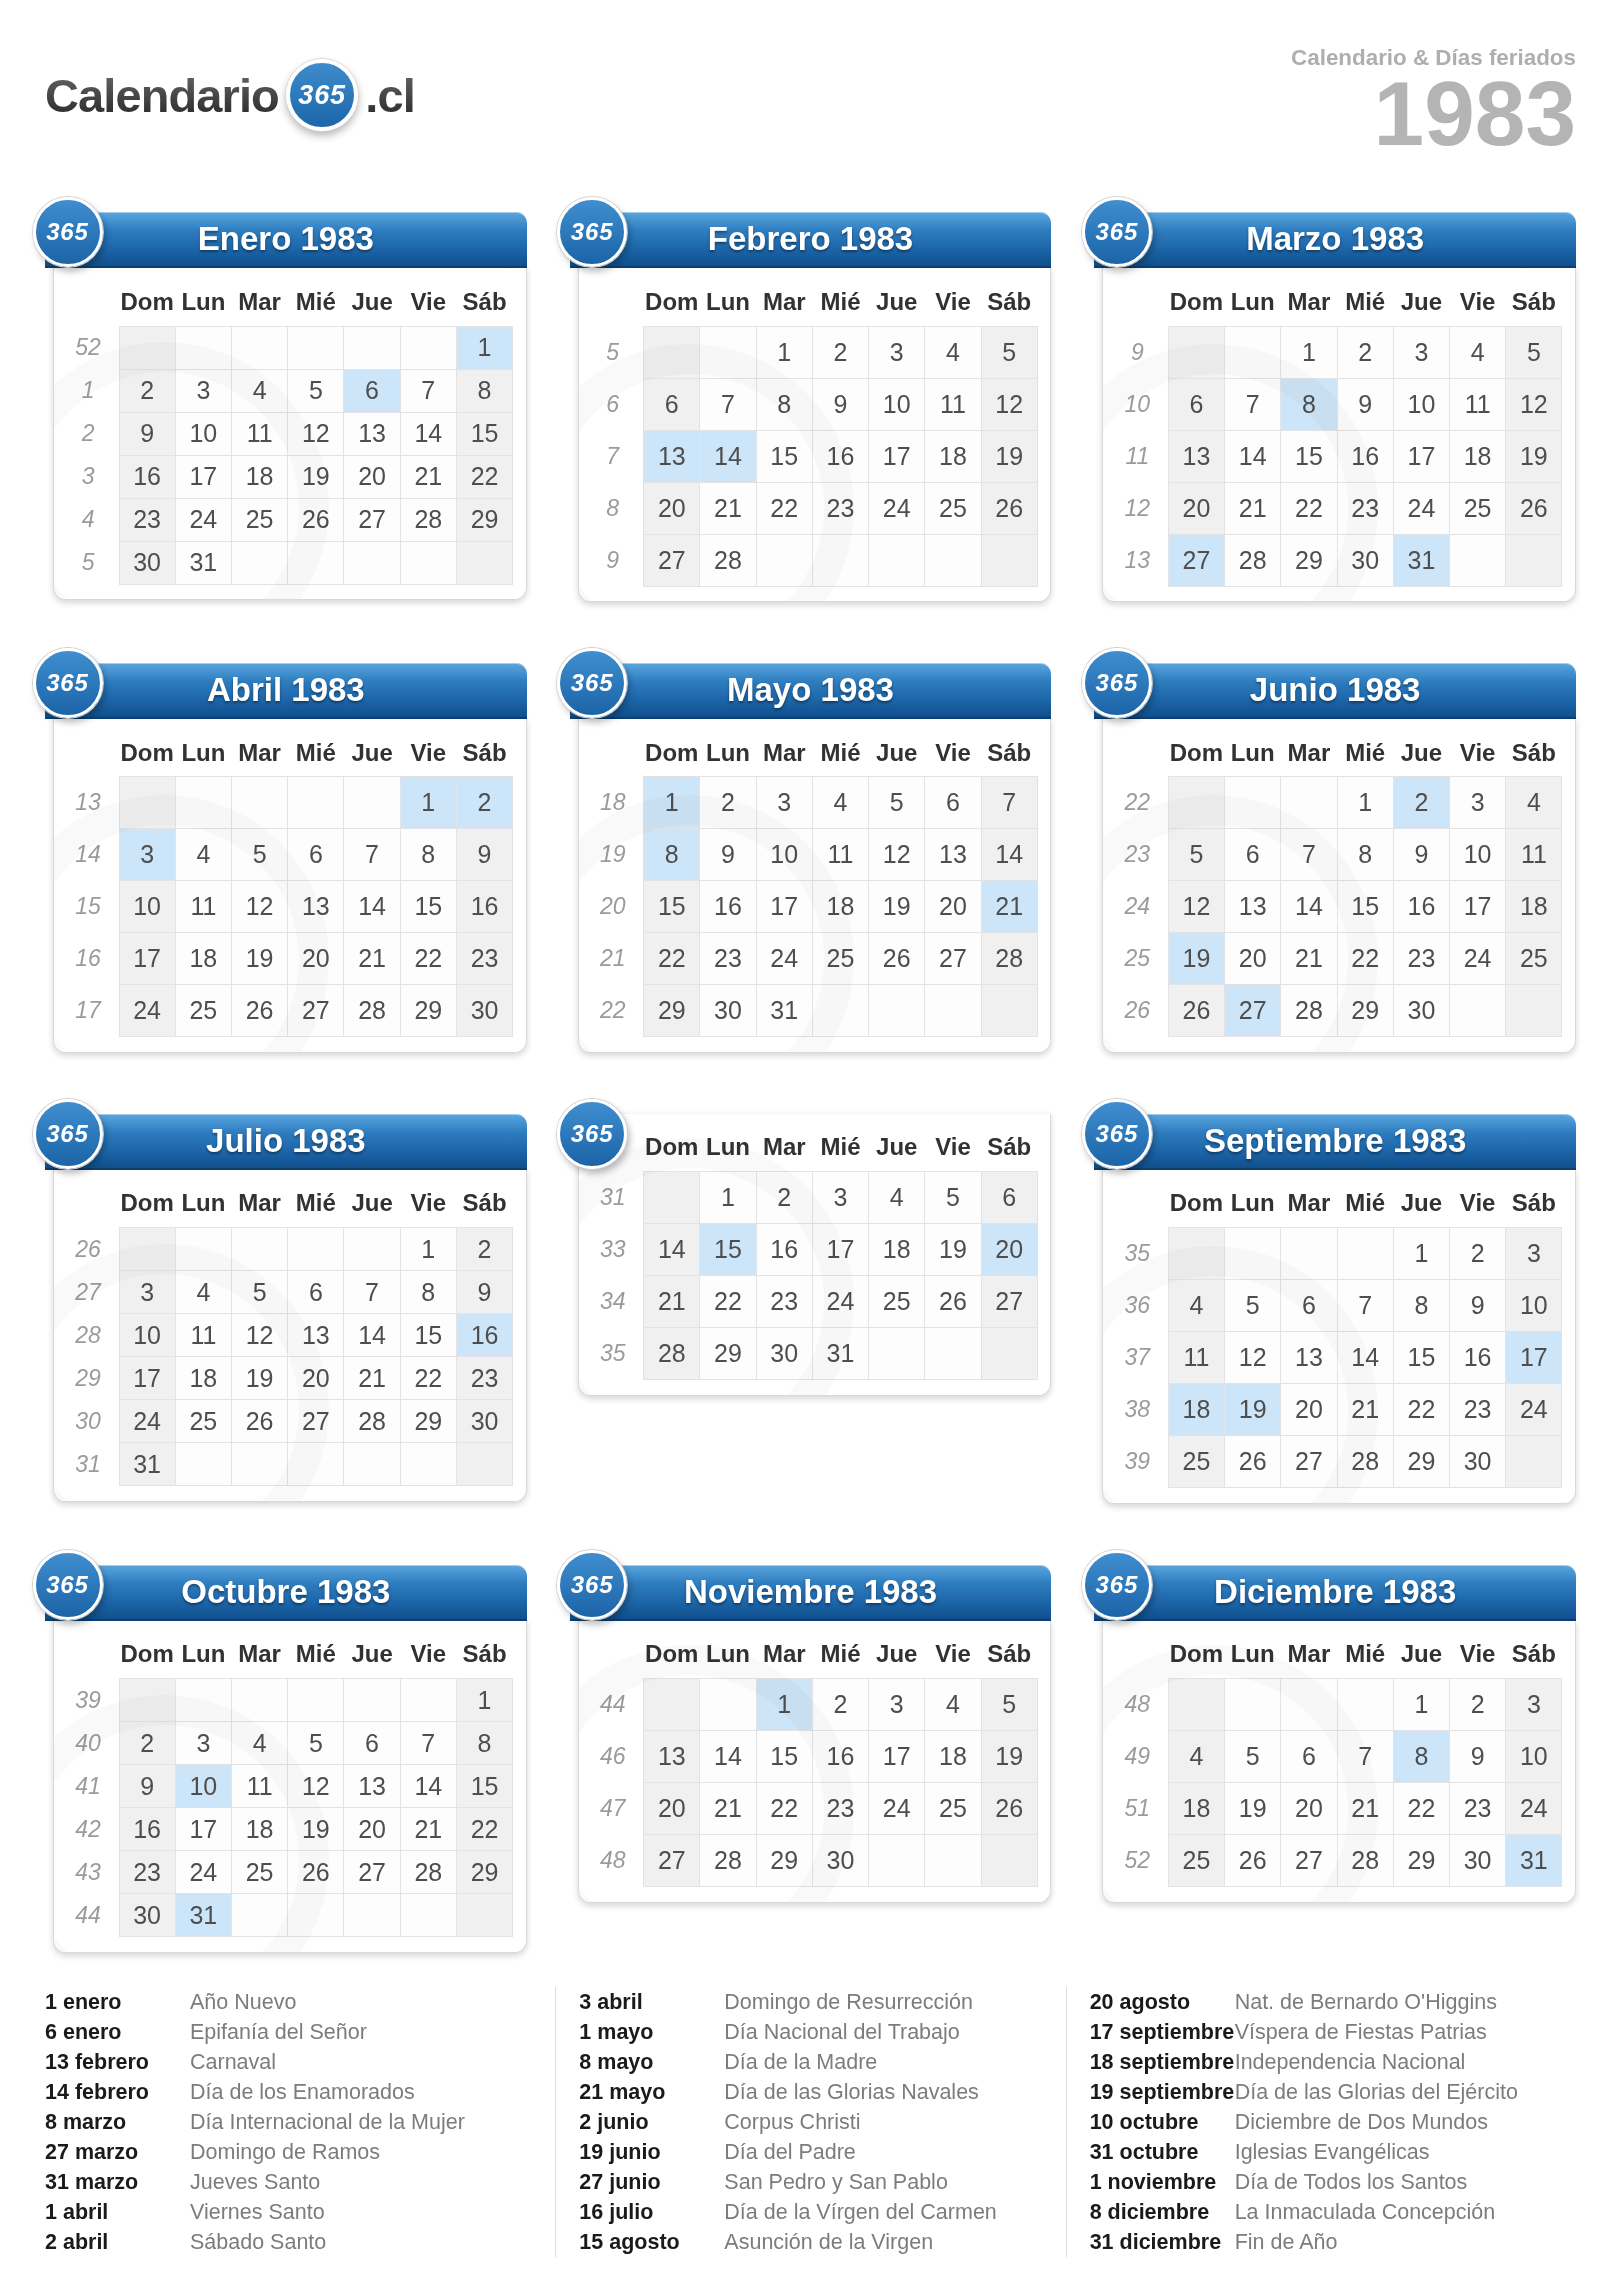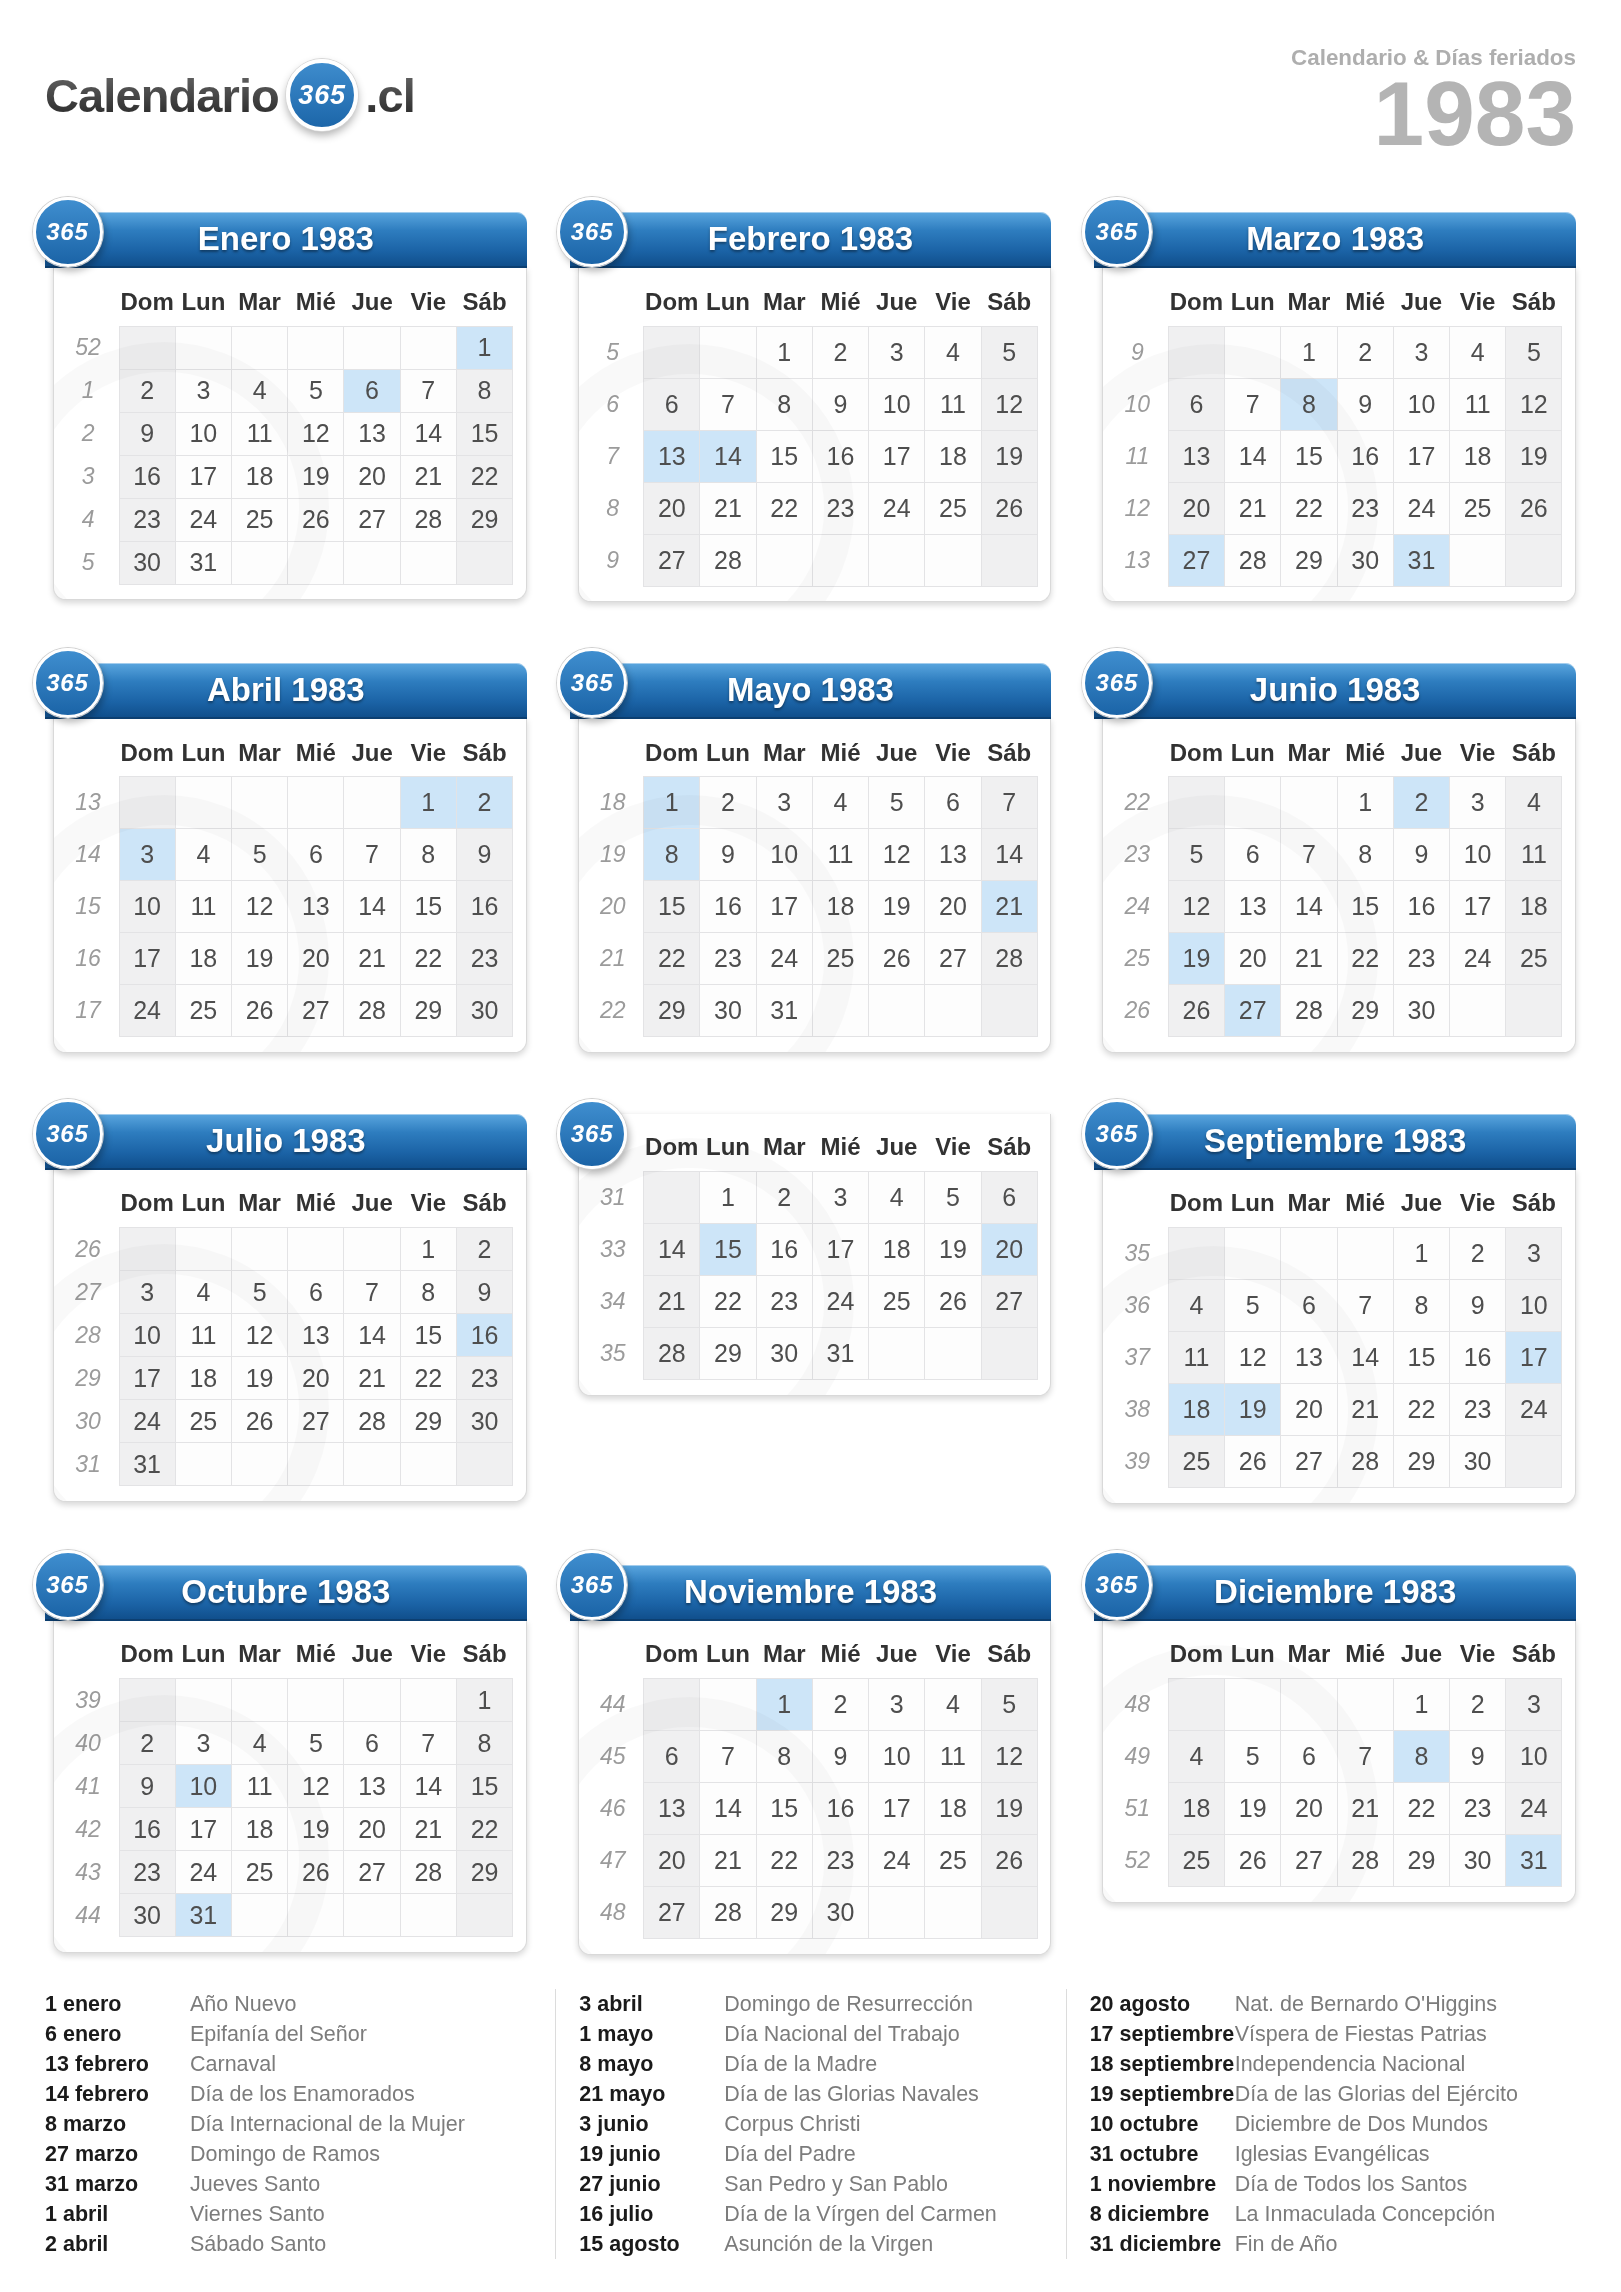--- a/index.html
+++ b/index.html
@@ -836,30 +836,20 @@
                 <td class="wk">44</td>
                 <td class="empty we" style="height: 52px;"></td>
                 <td class="empty" style="height: 52px;"></td>
                 <td class="day hl" style="height: 52px;">1</td>
                 <td class="day" style="height: 52px;">2</td>
                 <td class="day" style="height: 52px;">3</td>
                 <td class="day" style="height: 52px;">4</td>
                 <td class="day we" style="height: 52px;">5</td>
               </tr>
               <tr>
-                <td class="wk">45</td>
-                <td class="day we" style="height: 52px;">6</td>
-                <td class="day" style="height: 52px;">7</td>
-                <td class="day" style="height: 52px;">8</td>
-                <td class="day" style="height: 52px;">9</td>
-                <td class="day" style="height: 52px;">10</td>
-                <td class="day" style="height: 52px;">11</td>
-                <td class="day we" style="height: 52px;">12</td>
-              </tr>
-              <tr>
                 <td class="wk">46</td>
                 <td class="day we" style="height: 52px;">13</td>
                 <td class="day" style="height: 52px;">14</td>
                 <td class="day" style="height: 52px;">15</td>
                 <td class="day" style="height: 52px;">16</td>
                 <td class="day" style="height: 52px;">17</td>
                 <td class="day" style="height: 52px;">18</td>
                 <td class="day we" style="height: 52px;">19</td>
               </tr>
               <tr>
@@ -1000,21 +990,21 @@
         </div>
         <div class="hrow">
           <span class="hdate">8 mayo</span>
           <span class="hname">Día de la Madre</span>
         </div>
         <div class="hrow">
           <span class="hdate">21 mayo</span>
           <span class="hname">Día de las Glorias Navales</span>
         </div>
         <div class="hrow">
-          <span class="hdate">3 junio</span>
+          <span class="hdate">2 junio</span>
           <span class="hname">Corpus Christi</span>
         </div>
         <div class="hrow">
           <span class="hdate">19 junio</span>
           <span class="hname">Día del Padre</span>
         </div>
         <div class="hrow">
           <span class="hdate">27 junio</span>
           <span class="hname">San Pedro y San Pablo</span>
         </div>

